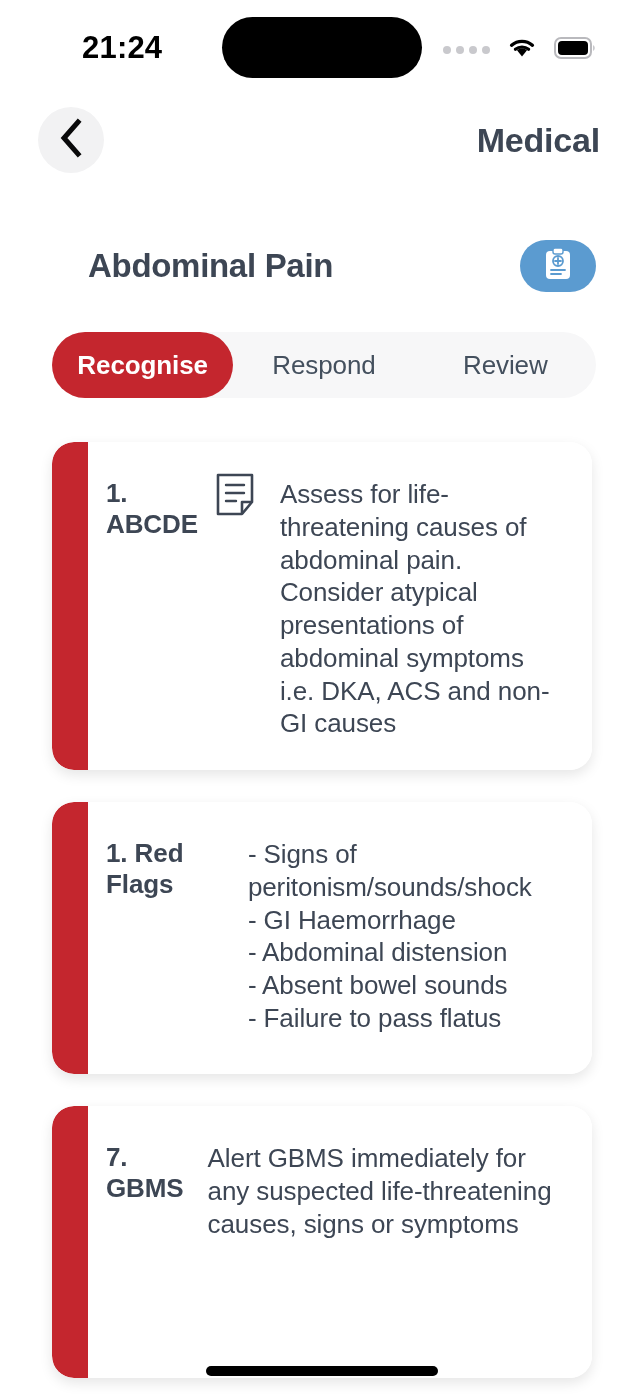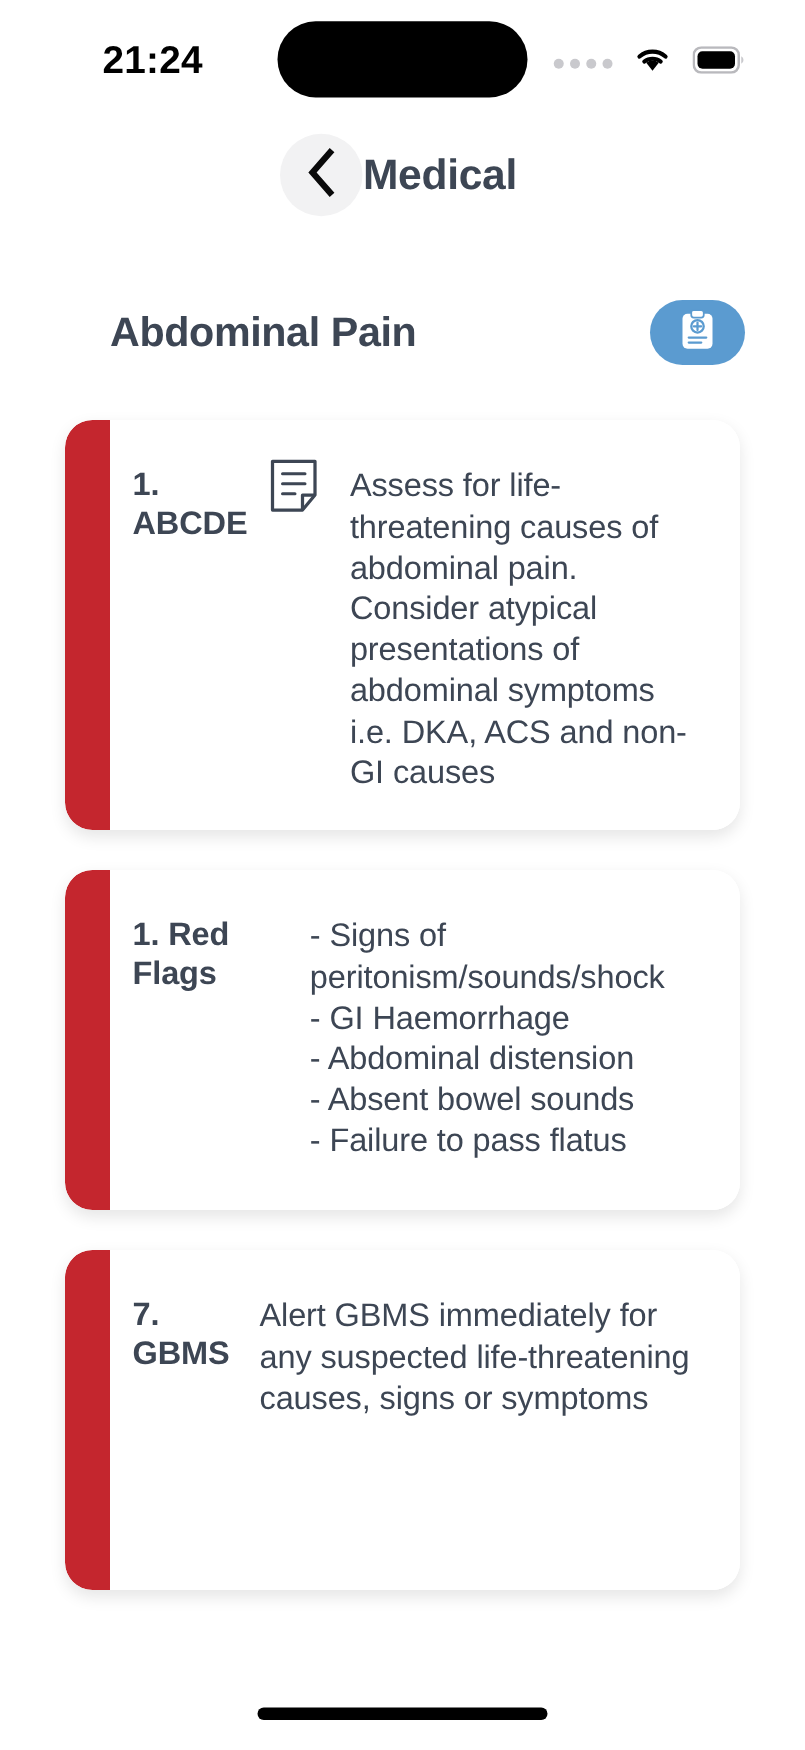--- a/index.html
+++ b/index.html
@@ -58,21 +58,21 @@
   .wifi-icon { display:block; }
   .battery-icon { display:block; }
 
   
   .nav-bar {
     position:relative;
     height:96px;
     padding:0 44px 0 38px;
     display:flex;
     align-items:center;
-    justify-content:center;
+    justify-content:space-between;
   }
   .back-button {
     width:66px; height:66px;
     border-radius:50%;
     background:#f2f2f3;
     display:flex;
     align-items:center;
     justify-content:center;
     cursor:pointer;
     flex:0 0 auto;
@@ -255,20 +255,25 @@
           <rect x="3" y="4" width="24" height="28" rx="4" ry="4" fill="#ffffff"></rect>
           <rect x="10" y="1" width="10" height="6" rx="2" ry="2" fill="#ffffff" stroke="#5b9bd0" stroke-width="1.4"></rect>
           <circle cx="15" cy="14" r="5" fill="none" stroke="#5b9bd0" stroke-width="1.8"></circle>
           <path d="M15 11 L15 17 M12 14 L18 14" stroke="#5b9bd0" stroke-width="1.8" stroke-linecap="round"></path>
           <path d="M8 23 H22 M8 27 H18" stroke="#5b9bd0" stroke-width="1.8" stroke-linecap="round"></path>
         </svg>
       </span>
     </div>
   </div>
 
+  <div class="tab-bar">
+    <div class="tab active">Recognise</div>
+    <div class="tab">Respond</div>
+    <div class="tab">Review</div>
+  </div>
 
   <div class="card-list">
 
     <div class="card">
       <div class="card-accent"></div>
       <div class="card-body">
         <div class="card-head">
           <div class="card-title">1. ABCDE</div>
           <span class="note-icon">
             <svg width="42" height="46" viewBox="0 0 42 46">

